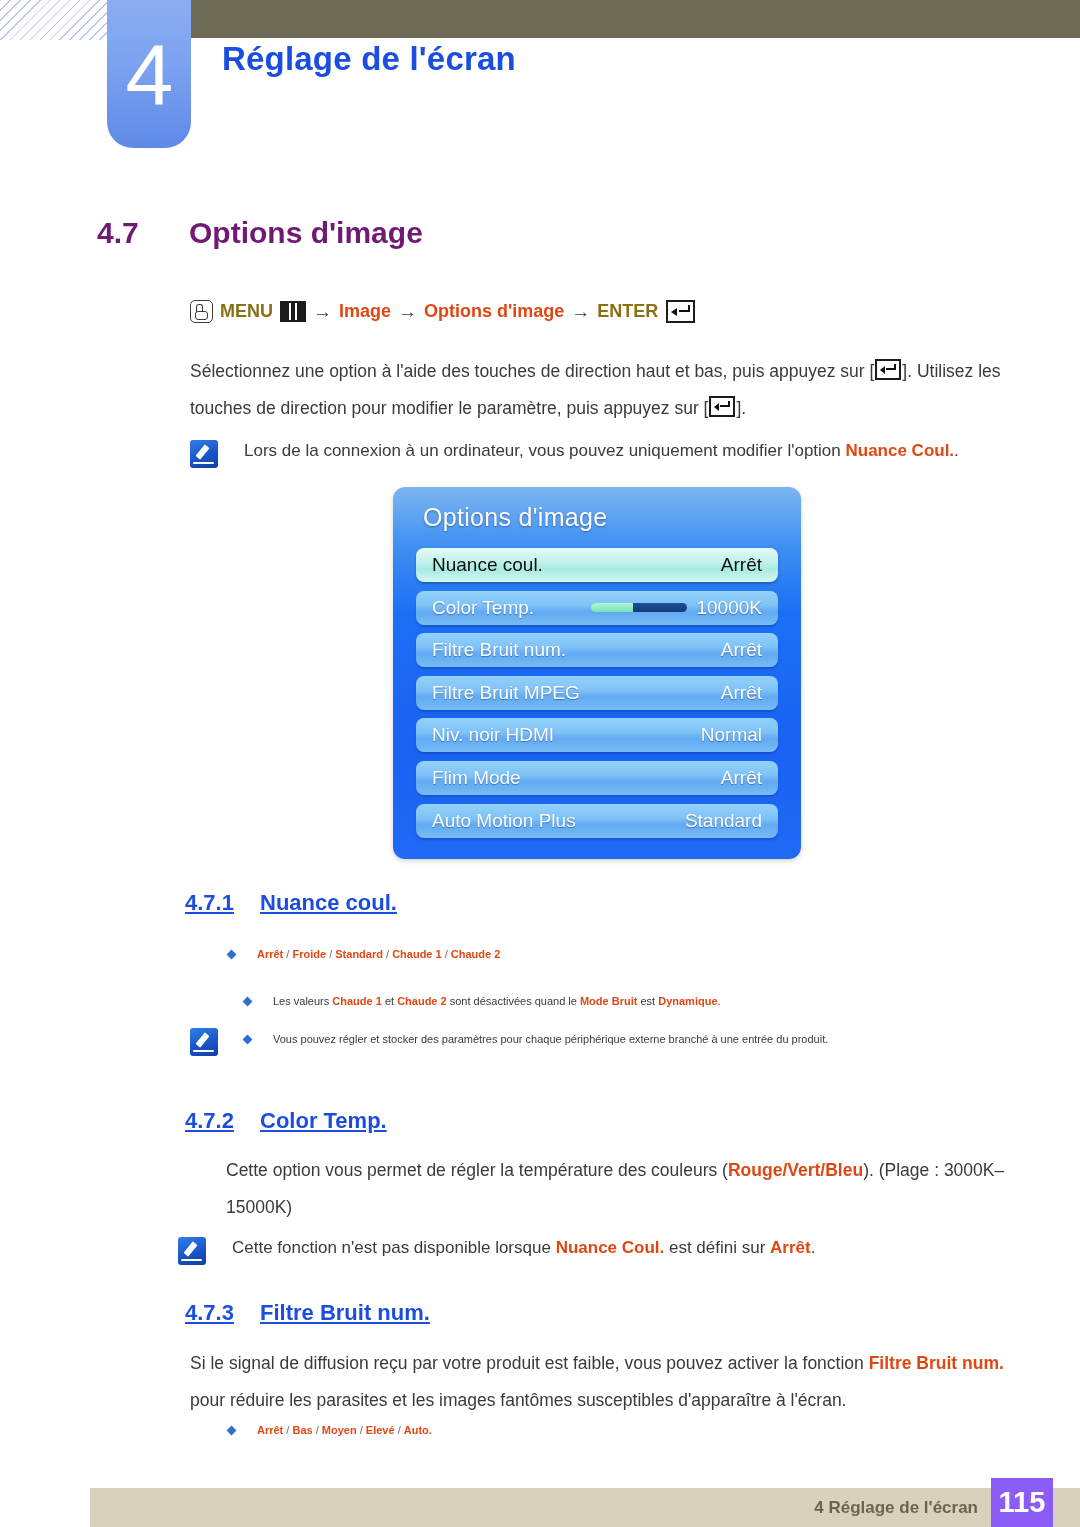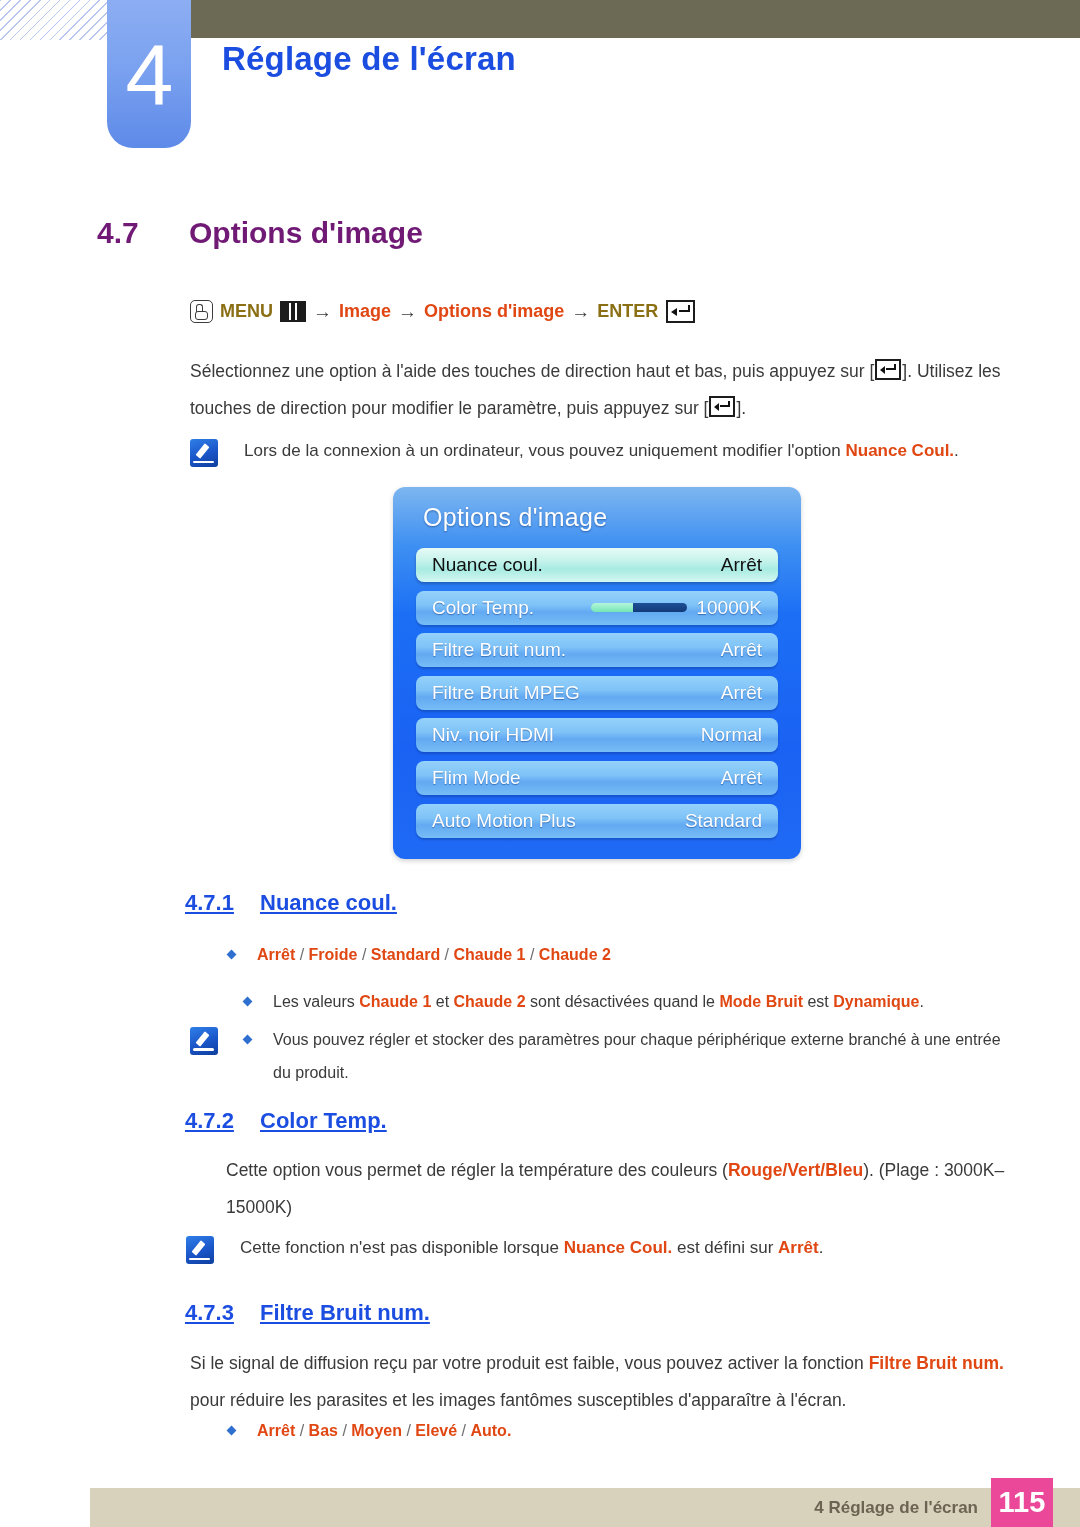--- a/index.html
+++ b/index.html
@@ -98,21 +98,21 @@
   }
   .icon-enter.inline::before{width:8px;height:4px;right:3px;top:3px;}
   .icon-enter.inline::after{left:3px;top:4.5px;border-top-width:4px;border-bottom-width:4px;border-right-width:5px;}
 
   
   .para{
     position:absolute;left:190px;width:830px;
     color:#3a3a3a;font-size:17.5px;line-height:37px;
   }
   .note{
-    position:absolute;display:flex;gap:0;align-items:center;
+    position:absolute;display:flex;gap:0;align-items:flex-end;
   }
   .note-icon{
     width:28px;height:28px;flex:0 0 auto;
     background:linear-gradient(160deg,#2f7fe8 0%,#1a55c8 55%,#0f3f9e 100%);
     border-radius:3px;position:relative;overflow:hidden;
   }
   .note-icon::before{
     content:"";position:absolute;left:6px;top:4px;width:13px;height:16px;
     background:#ffffff;
     clip-path:polygon(62% 0%,100% 22%,38% 100%,0% 78%);
@@ -127,21 +127,21 @@
   }
   .hl{color:#e04712;font-weight:bold;}
 
   
   .bullet-row{position:absolute;display:flex;align-items:flex-start;}
   .dot{
     width:7px;height:7px;background:#2f6fd0;flex:0 0 auto;
     margin-top:13px;margin-right:22px;
     transform:rotate(45deg);
   }
-  .bullet-text{font-size:16px;line-height:33px;color:#3a3a3a;}
+  .bullet-text{font-size:11px;line-height:33px;color:#3a3a3a;}
   .opt-orange{color:#e04712;font-weight:bold;}
   .opt-sep{color:#6f6f6f;font-weight:normal;}
 
   
   .osd{
     position:absolute;left:393px;top:487px;width:408px;height:372px;
     border-radius:12px;
     background:linear-gradient(180deg,#7db6f0 0%,#3d8ff2 16%,#1c6ff5 34%,#1a62f3 70%,#1f6af5 100%);
     box-shadow:0 2px 5px rgba(0,0,0,.18);
     overflow:hidden;
@@ -198,21 +198,21 @@
     background:#d8d2bd;
   }
   .footer-text{
     position:absolute;right:102px;top:1498px;
     color:#6d6352;font-size:17px;font-weight:bold;
     white-space:nowrap;
   }
   .footer-page{
     position:absolute;right:27px;top:1478px;
     width:62px;height:49px;
-    background:#ec4899;color:#ffffff;
+    background:#8b5cf6;color:#ffffff;
     font-size:29px;font-weight:bold;
     display:flex;align-items:center;justify-content:center;
   }
 </style>
 </head>
 <body>
 
 <div class="hatch"></div>
 <div class="olive-band"></div>
 <div class="chapter-badge">4</div>
@@ -329,21 +329,21 @@
 
 <div class="sec-h2" style="top:1108px;">
   <span class="num">4.7.2</span>
   <span>Color Temp.</span>
 </div>
 
 <div class="para" style="top:1152px;width:800px;margin-left:36px;">
   <span>Cette option vous permet de régler la température des couleurs (</span><span class="hl">Rouge</span><span class="hl">/</span><span class="hl">Vert</span><span class="hl">/</span><span class="hl">Bleu</span><span>). (Plage : 3000K–15000K)</span>
 </div>
 
-<div class="note" style="left:186px;top:1235px;width:820px;">
+<div class="note" style="left:178px;top:1235px;width:820px;">
   <div class="note-icon"></div>
   <div class="note-body" style="margin-left:26px;margin-top:-4px;">
     <span>Cette fonction n'est pas disponible lorsque </span><span class="hl">Nuance Coul.</span><span> est défini sur </span><span class="hl">Arrêt</span><span>.</span>
   </div>
 </div>
 
 <div class="sec-h2" style="top:1300px;">
   <span class="num">4.7.3</span>
   <span>Filtre Bruit num.</span>
 </div>

